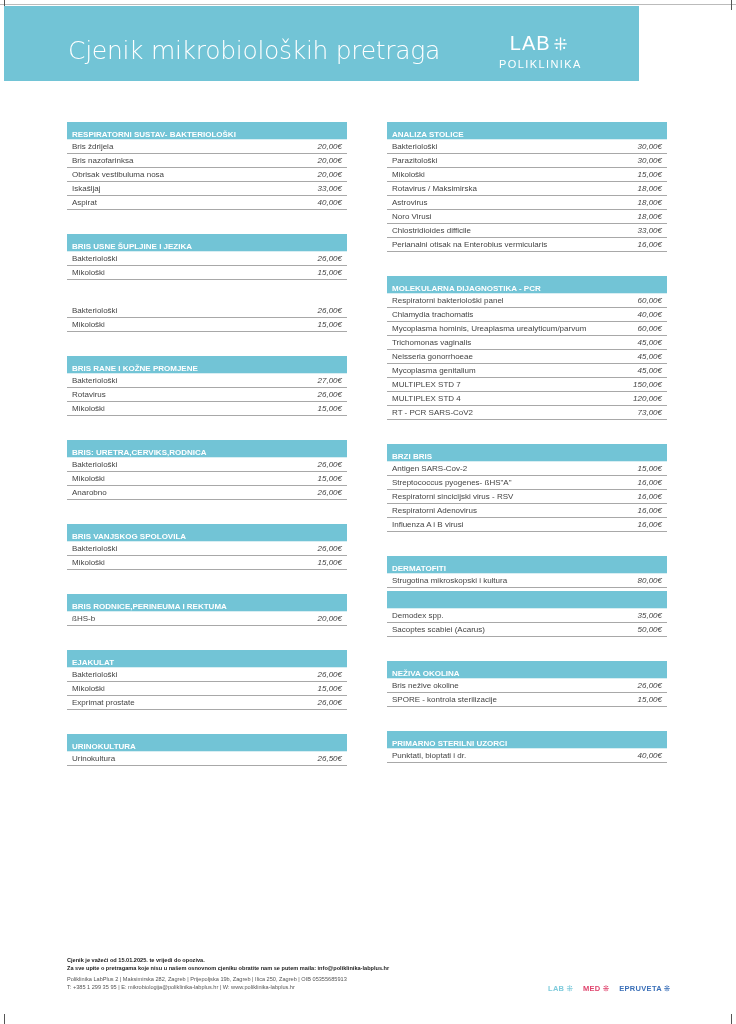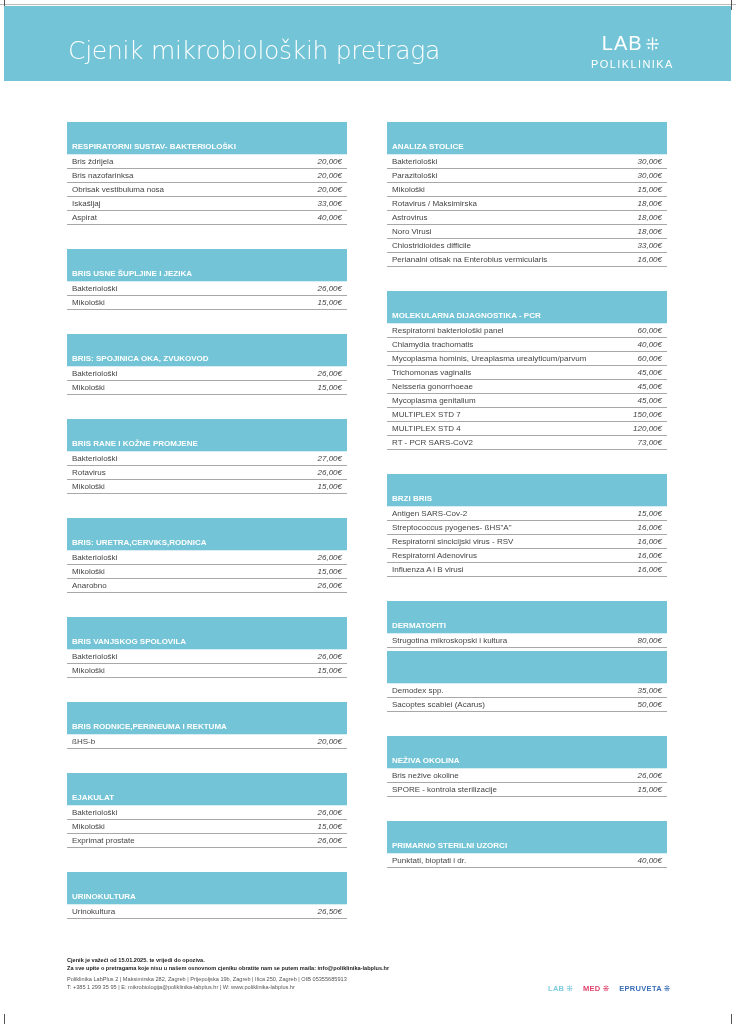--- a/index.html
+++ b/index.html
@@ -7,41 +7,41 @@
   body { font-family: "Liberation Sans", sans-serif; color: #3a3a3a; position: relative; }
 
   .crop { position: absolute; background: #555; }
   .crop.tl-v { left: 4px; top: 0; width: 1px; height: 10px; }
   .crop.tr-v { right: 4px; top: 0; width: 1px; height: 10px; }
   .crop.top { left: 0; right: 0; top: 4px; height: 1px; background: #bbb; }
   .crop.bl-v { left: 4px; bottom: 0; width: 1px; height: 10px; }
   .crop.br-v { right: 4px; bottom: 0; width: 1px; height: 10px; }
 
   .banner {
-    position: absolute; left: 4px; top: 6px; width: 727px; height: 75px;
+    position: absolute; left: 4px; top: 6px; width: 635px; height: 75px;
     background: #72c4d6;
   }
   .banner .title {
     position: absolute; left: 64px; top: 30px;
     font-size: 25px; font-weight: normal; color: #ffffff; letter-spacing: -0.3px;
     font-family: "DejaVu Sans", sans-serif; font-weight: 200;
   }
   .logo { position: absolute; right: 60px; top: 27px; width: 80px; text-align: center; color: #fff; }
   .logo .lab { font-size: 20px; font-weight: normal; letter-spacing: 1px; line-height: 20px; }
   .logo .lab .mark { font-size: 17px; margin-left: 3px; }
   .logo .sub { font-size: 11px; letter-spacing: 1.4px; margin-top: 3px; }
 
   .col { position: absolute; top: 122px; width: 280px; }
   .col.left { left: 67px; }
   .col.right { left: 387px; }
 
   .section { margin-bottom: 24px; }
   .sec-head {
     background: #72c4d6; height: 18px; color: #ffffff;
-    font-size: 8px; font-weight: bold; padding: 16px 5px; line-height: 18px;
+    font-size: 8px; font-weight: bold; padding: 4px 5px; line-height: 18px;
     text-transform: uppercase; border-bottom: 1px solid #d8eef3;
   }
   .row {
     display: flex; justify-content: space-between; align-items: center;
     height: 14px; border-bottom: 1.5px solid #a8a8a8;
     font-size: 8px; padding: 0 5px; color: #444; gap: 6px;
   }
   .row .price { text-align: right; font-style: italic; }
 
   .footer { position: absolute; left: 67px; top: 956px; width: 620px; }
@@ -101,21 +101,20 @@
       <div class="row">
         <span class="name">Bakteriološki</span>
         <span class="price">26,00€</span>
       </div>
       <div class="row">
         <span class="name">Mikološki</span>
         <span class="price">15,00€</span>
       </div>
     </div>
     <div class="section">
-      <div class="sec-head">BRIS: SPOJINICA OKA, ZVUKOVOD</div>
       <div class="row">
         <span class="name">Bakteriološki</span>
         <span class="price">26,00€</span>
       </div>
       <div class="row">
         <span class="name">Mikološki</span>
         <span class="price">15,00€</span>
       </div>
     </div>
     <div class="section">

